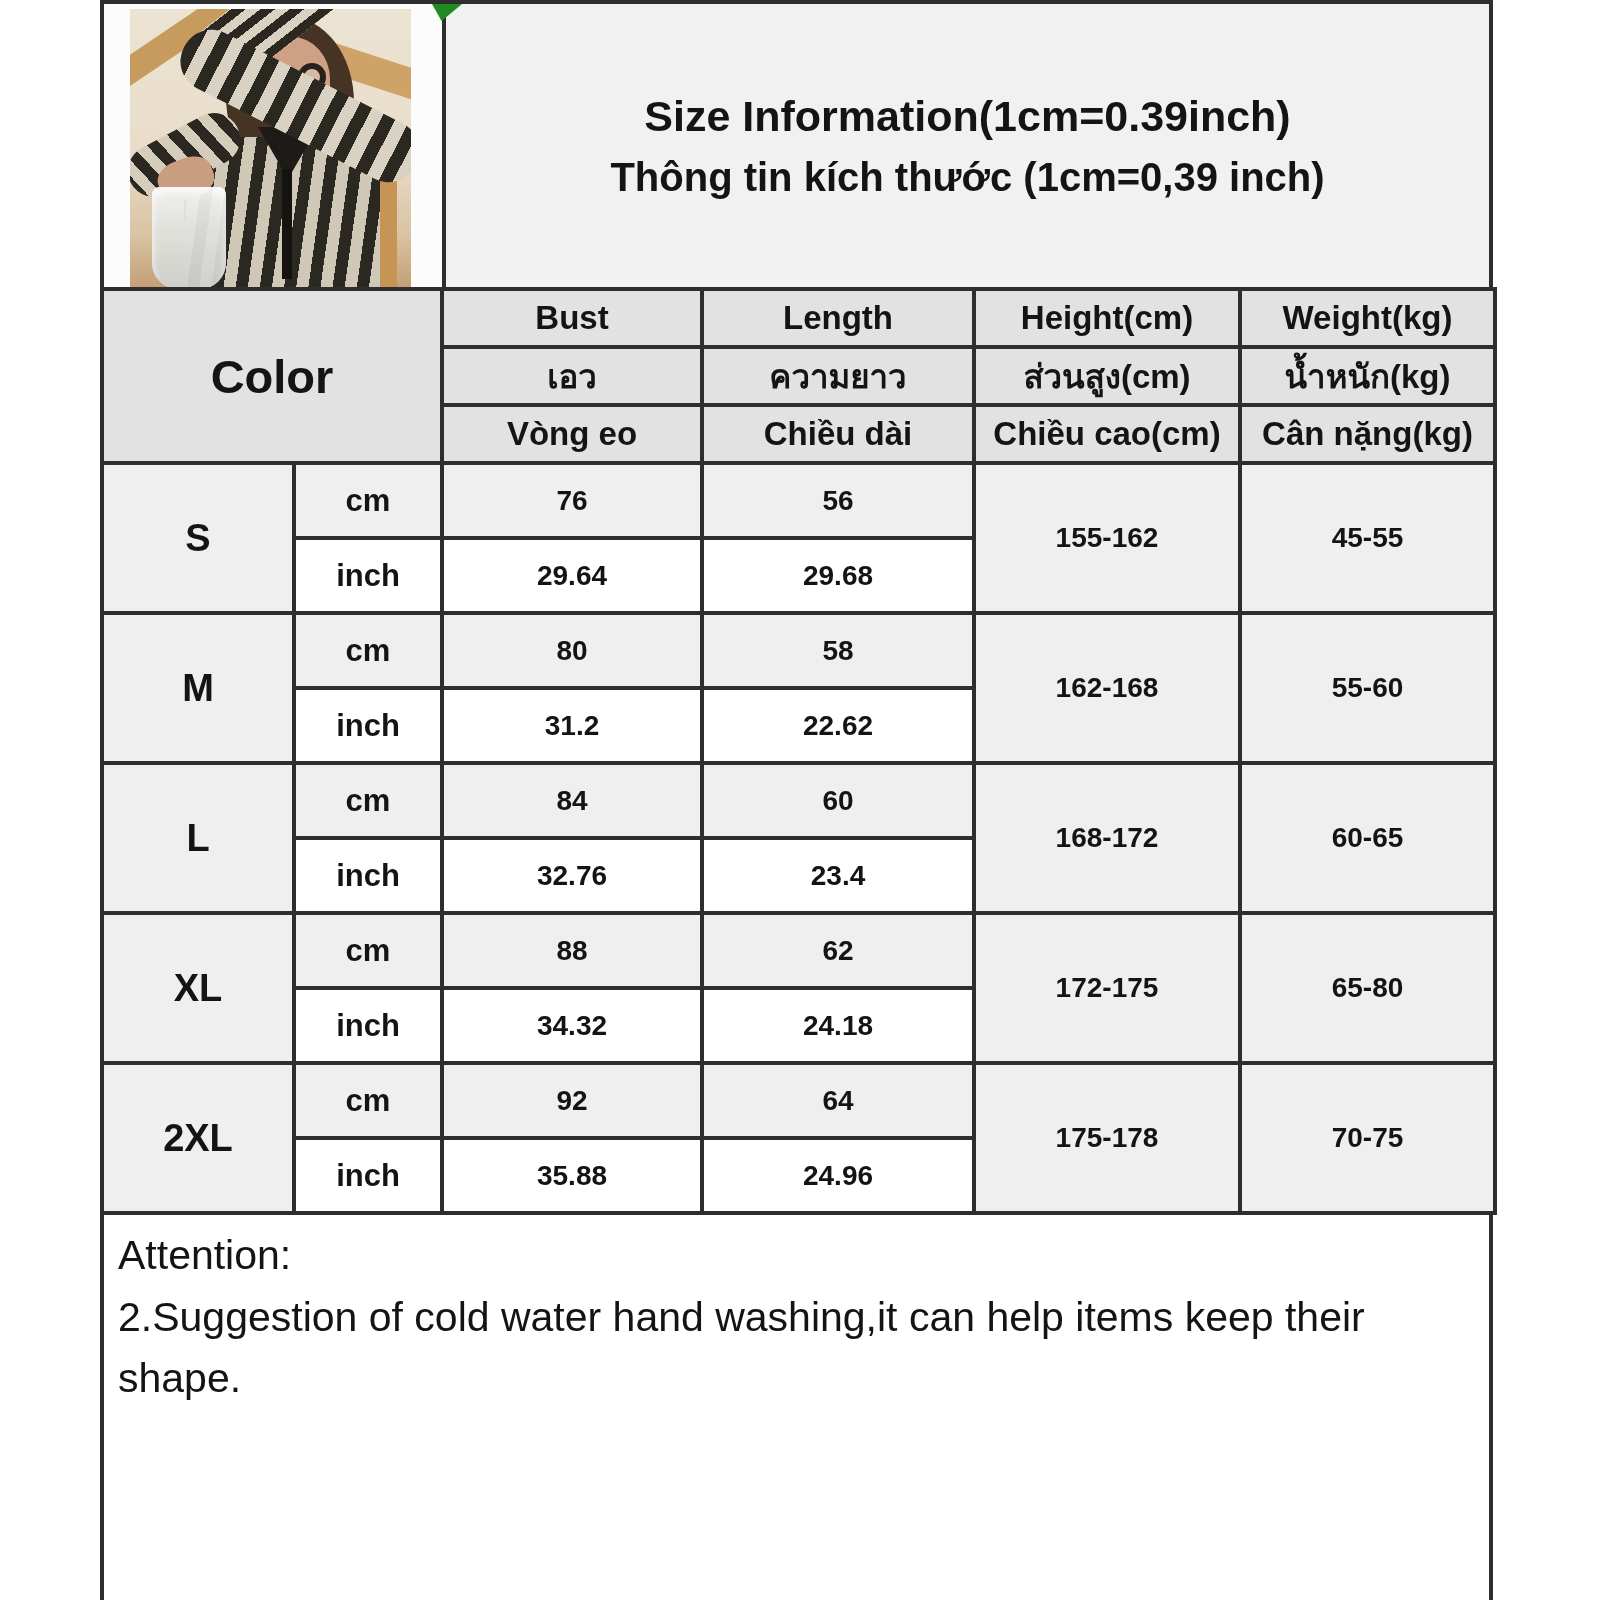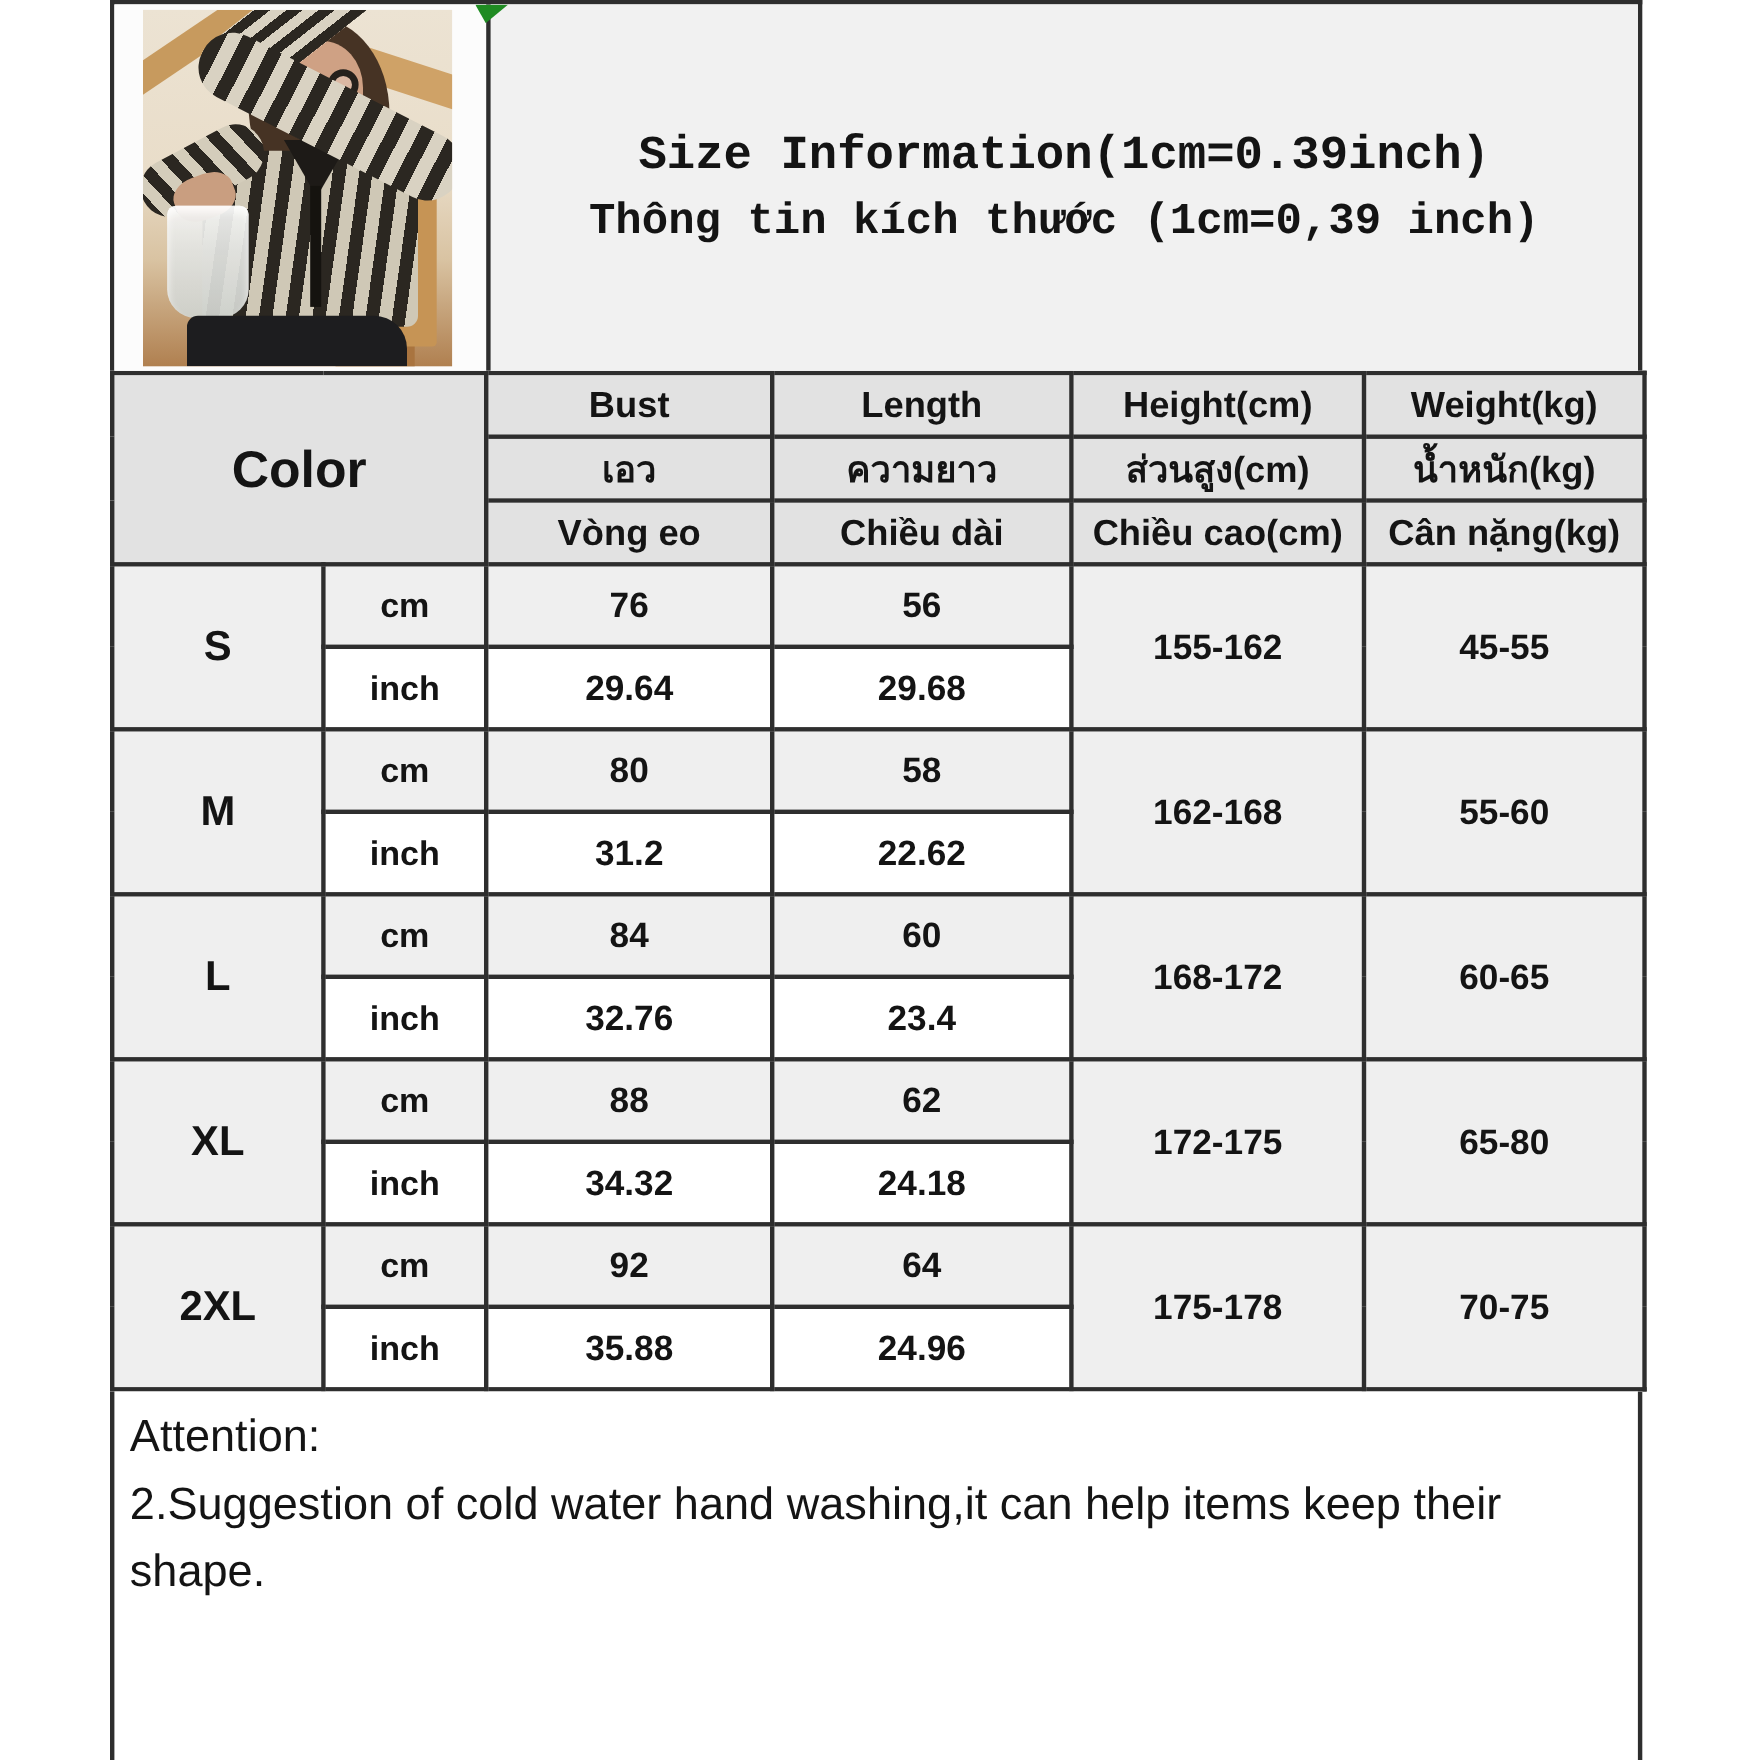--- a/index.html
+++ b/index.html
@@ -3,21 +3,21 @@
 <meta charset="utf-8">
 <style>
   * { margin:0; padding:0; box-sizing:border-box; }
   html,body { width:1600px; height:1600px; background:#ffffff;
     font-family:"Liberation Sans","DejaVu Sans",sans-serif; color:#141414; }
 
   .sheet { position:absolute; left:100px; top:0; width:1393px; }
 
   
   .top { display:flex; border:4px solid #2e2e2e; border-bottom:none;
-         height:337px; position:relative; background:#fcfcfc;font-family:Liberation Mono, monospace; }
+         height:287px; position:relative; background:#fcfcfc; }
   .photo-panel { width:342px; border-right:4px solid #2e2e2e; position:relative;
                  background:#fcfcfc; overflow:hidden; }
   .title-panel { flex:1; background:#f1f1f1; display:flex; flex-direction:column;
                  justify-content:center; align-items:center; text-align:center; gap:14px; }
   .t-en { font-size:43px; font-weight:bold; }
   .t-th { font-size:37px; font-weight:bold; }
   .t-vi { font-size:40px; font-weight:bold; }
   .green-marker { position:absolute; left:328px; top:0; width:30px; height:17px;
                   background:#1f8b22; clip-path:polygon(0 0,100% 0,32% 100%); z-index:5; }
 
@@ -64,21 +64,21 @@
            border-radius:8px 8px 26px 26px; opacity:.94; box-shadow:inset 0 6px 8px #ffffff; }
   .pants { position:absolute; left:40px; bottom:0; width:200px; height:46px;
            background:#1d1d1f; border-radius:10px 30px 0 0; }
 
   
   table { border-collapse:collapse; width:1393px; table-layout:fixed; background:#fff; }
   th,td { border:4px solid #2e2e2e; text-align:center; vertical-align:middle;
           font-weight:bold; overflow:hidden; }
   thead th { background:#e2e2e2; height:58px; font-size:33px; }
   th.size-h { background:#e2e2e2; font-size:47px; }
-  tbody td { height:75px; font-size:32px; }
+  tbody td { height:75px; font-size:28px; }
   tr.cm-row td { background:#efefef; }
   tr.in-row td { background:#ffffff; }
   td.size-c { background:#dfdfdf; font-size:38px; }
   td.range  { background:#efefef; }
   td.unit   { font-size:31px; }
 
   
   .attention { border:4px solid #2e2e2e; border-top:none; background:#ffffff;
                height:418px; padding:10px 14px 0 14px; font-size:41px; line-height:1.5; }
 </style>

